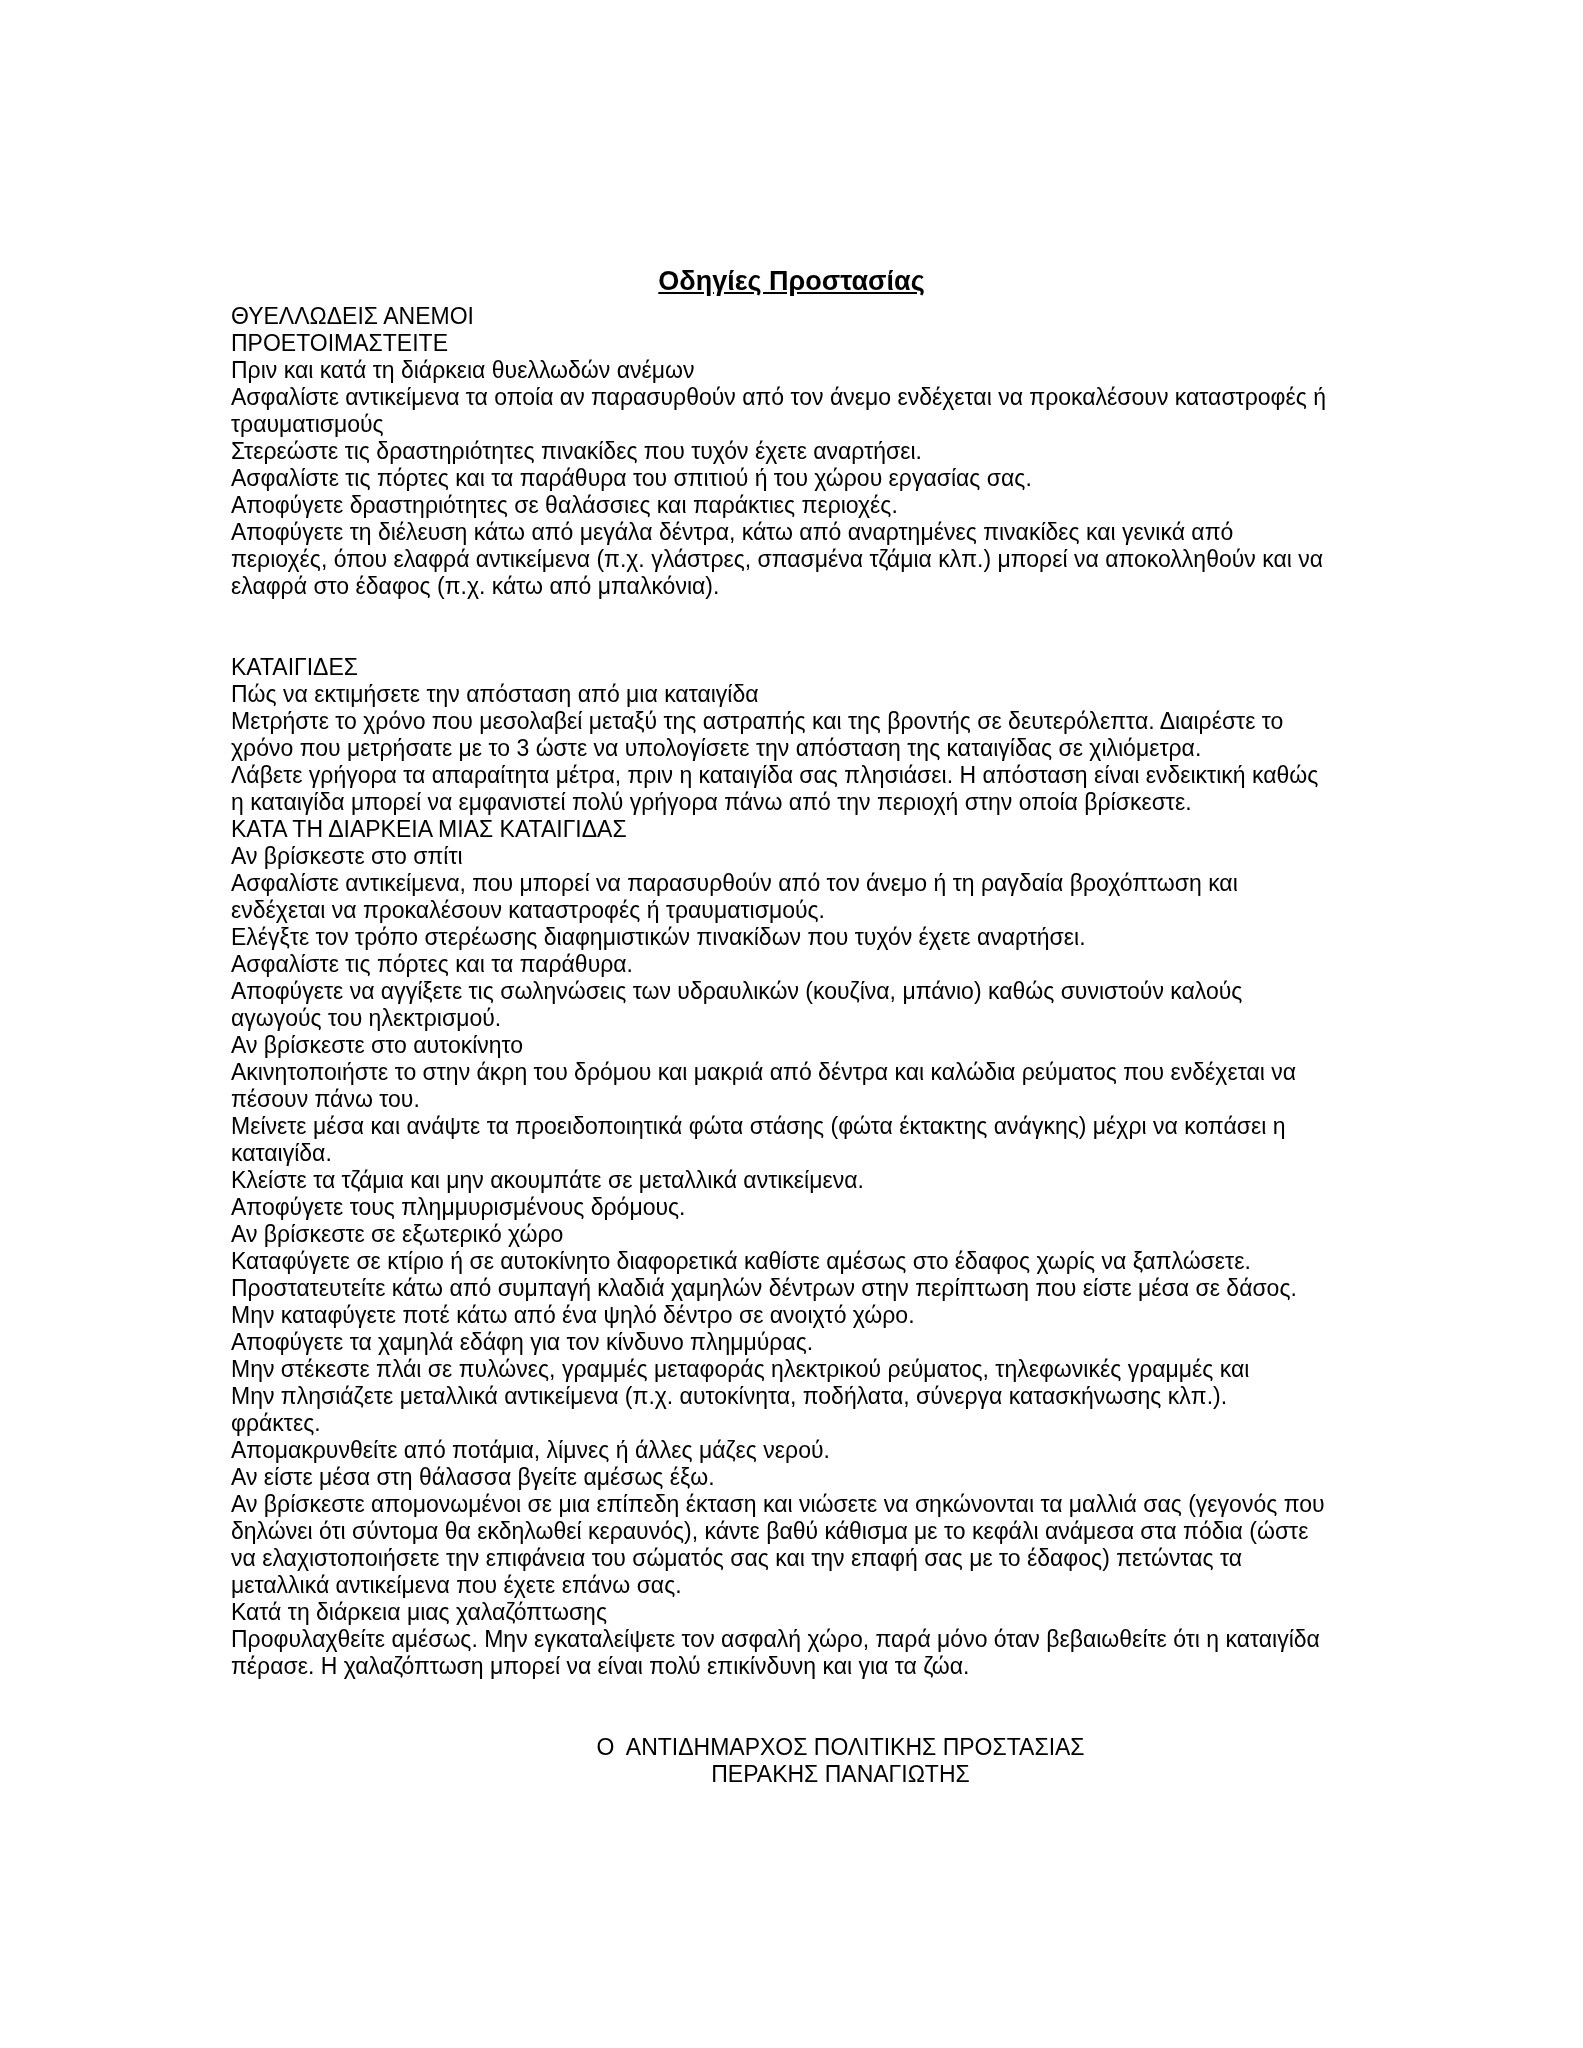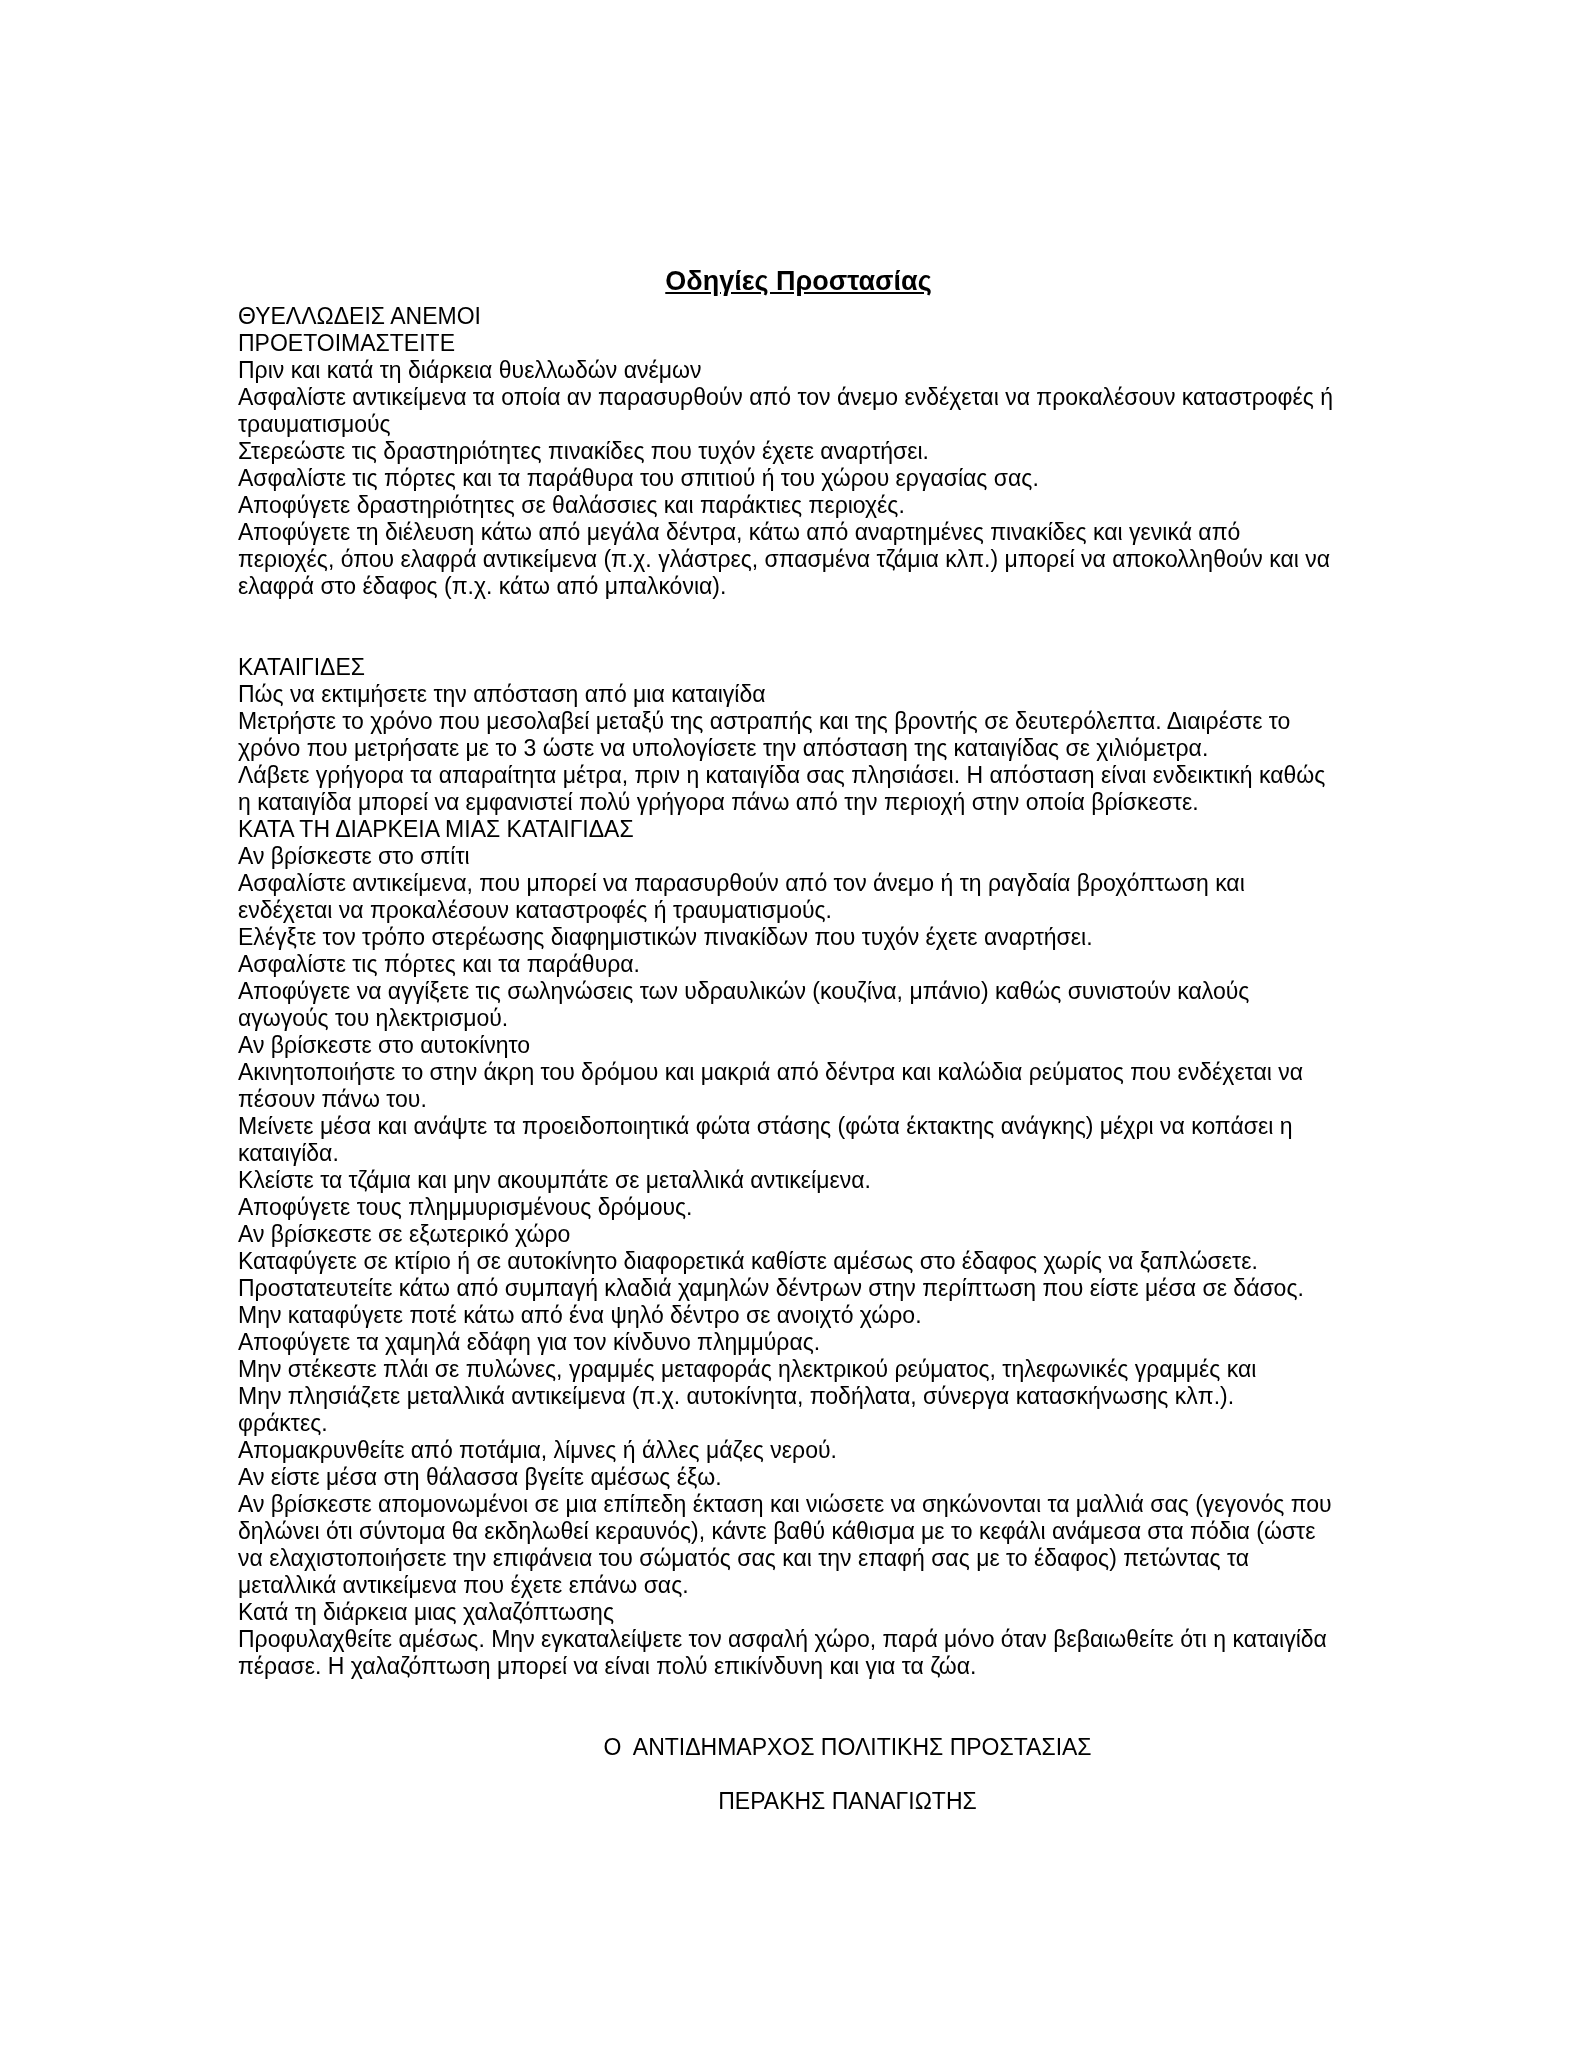--- a/index.html
+++ b/index.html
@@ -11,21 +11,21 @@
     position: relative;
     width: 1583px;
     height: 2048px;
     background: #ffffff;
     color: #000000;
     font-family: "Liberation Sans", "DejaVu Sans", sans-serif;
     overflow: hidden;
   }
   .content {
     position: absolute;
-    left: 238px;
+    left: 231px;
     top: 264px;
     width: 1121px;
   }
   .doc-title {
     font-size: 27px;
     font-weight: bold;
     text-decoration: underline;
     text-align: center;
     line-height: 34px;
     margin-bottom: 5px;
@@ -43,21 +43,21 @@
     margin-top: 54px;
   }
   .sig-line {
     font-size: 23px;
     line-height: 27px;
     min-height: 27px;
     white-space: pre;
     text-align: center;
     padding-left: 98px; 
   }
-  .sig-line.name { margin-top: 27px; }
+  .sig-line.name { }
 </style>
 </head>
 <body>
 
 <div class="page">
   <div class="content">
     <div class="doc-title">Οδηγίες Προστασίας</div>
 
     <div class="body-lines">
 

